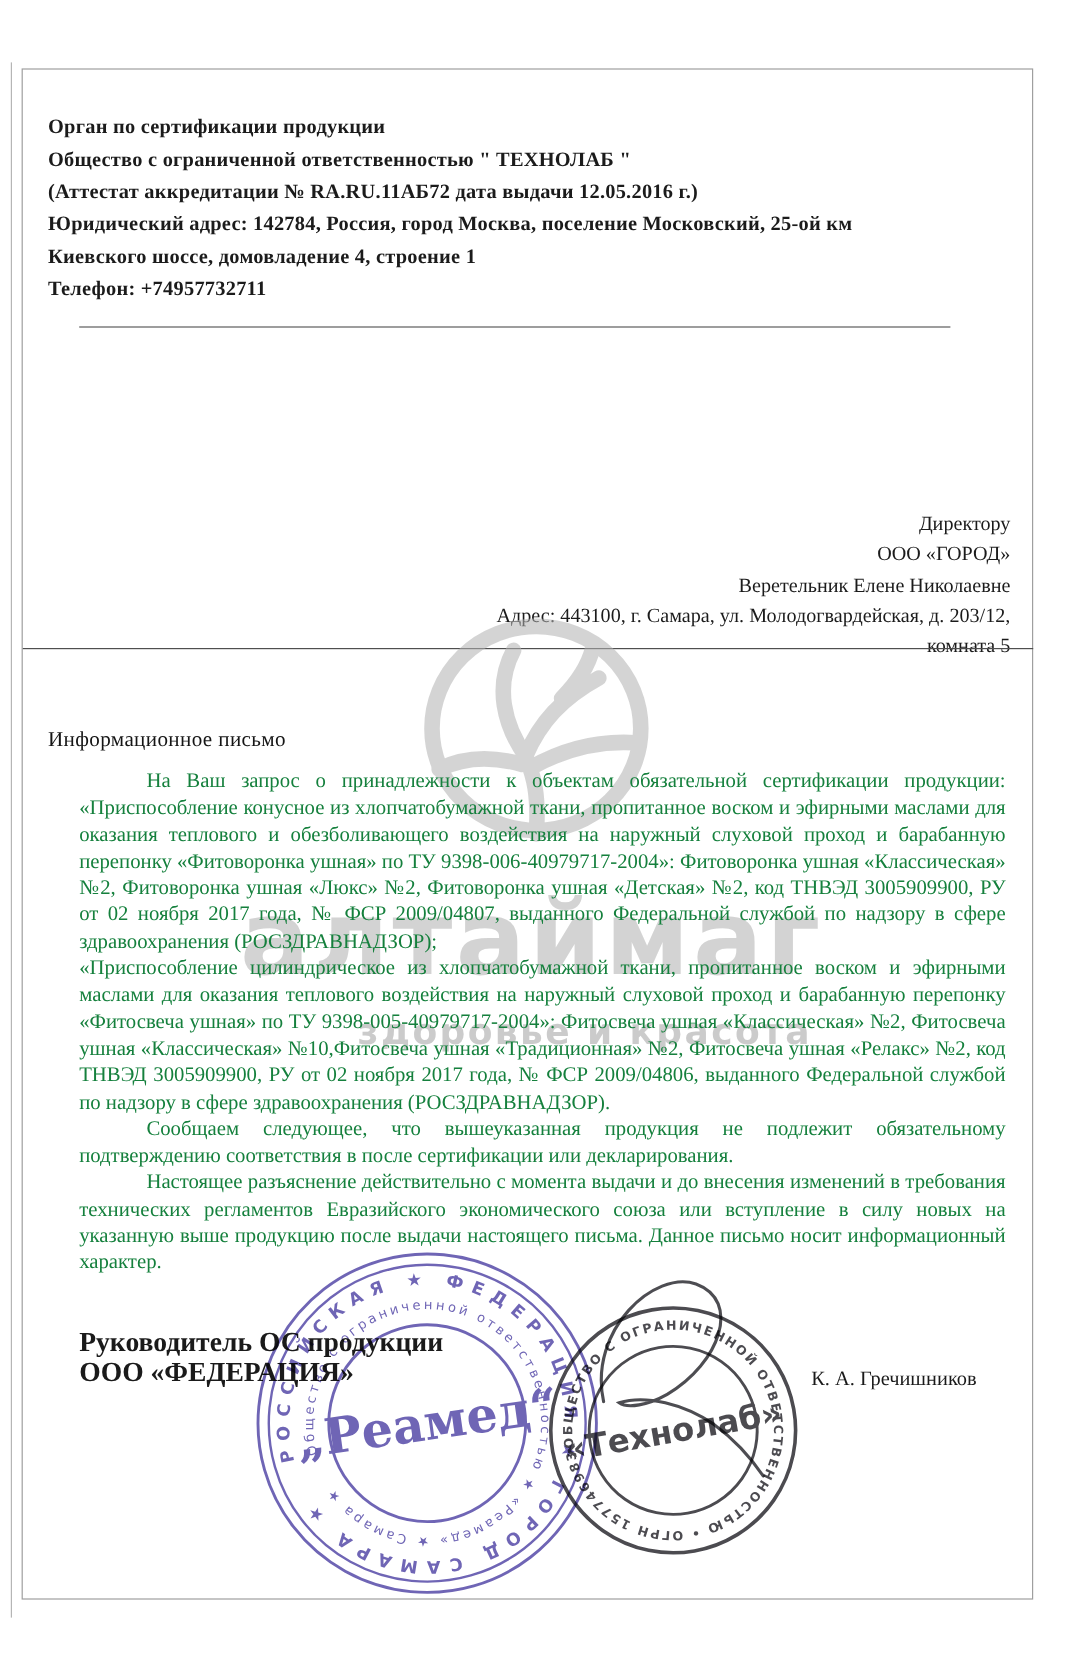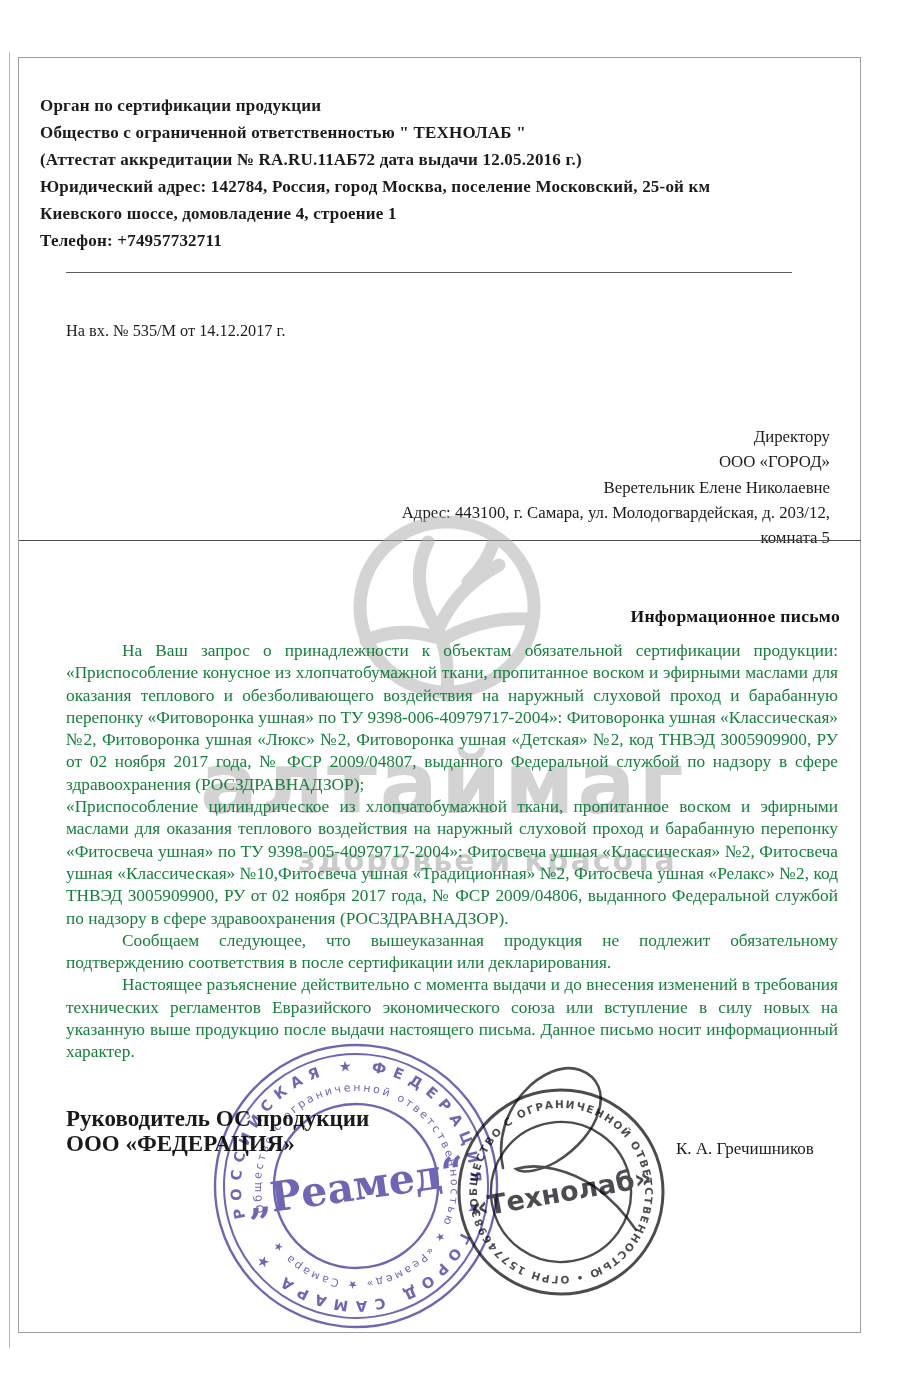--- a/index.html
+++ b/index.html
@@ -18,26 +18,26 @@
     position:absolute;left:40px;top:92px;width:800px;
     font-weight:bold;font-size:17px;line-height:27px;letter-spacing:0.2px;color:#1b1b1b;
   }
   .rule{position:absolute;height:0;border-top:1.3px solid #5d5d5d;}
   .rule-top{left:66px;top:272px;width:726px;}
   .rule-mid{left:19px;top:540px;width:842px;border-top:1.4px solid #4f4f4f;}
   .refs{
     position:absolute;left:66px;top:317px;font-size:16.3px;line-height:27px;color:#1d1d1d;
   }
   .addressee{
-    position:absolute;left:252px;top:424px;width:578px;text-align:right;
+    position:absolute;left:264px;top:424px;width:578px;text-align:right;
     font-size:16.8px;line-height:25.3px;color:#1b1b1b;
   }
   .letter-title{
-    position:absolute;left:40px;top:606px;width:800px;text-align:right;
-    font-weight:bold;font-size:17.6px;letter-spacing:0.3px;color:#151515;z-index:2;
+    position:absolute;left:40px;top:606px;width:800px;text-align:left;
+    font-weight:normal;font-size:17.6px;letter-spacing:0.3px;color:#151515;z-index:2;
   }
   .body-text{
     position:absolute;left:66px;top:640px;width:772px;z-index:2;
     font-size:17.3px;line-height:22.3px;text-align:justify;color:#15803d;
   }
   .body-text p{margin:0;}
   .body-text p.indent{text-indent:56px;}
   .signature-block{
     position:absolute;left:66px;top:1106px;font-size:23px;line-height:25px;
     font-weight:600;color:#1a1a1a;z-index:2;
@@ -73,21 +73,20 @@
     <div>Общество с ограниченной ответственностью " ТЕХНОЛАБ "</div>
     <div>(Аттестат аккредитации № RA.RU.11АБ72 дата выдачи 12.05.2016 г.)</div>
     <div>Юридический адрес: 142784, Россия, город Москва, поселение Московский, 25-ой км</div>
     <div>Киевского шоссе, домовладение 4, строение 1</div>
     <div>Телефон: +74957732711</div>
   </div>
 
   <div class="rule rule-top"></div>
 
   <div class="refs">
-    <div>На вх. № 535/М от 14.12.2017 г.</div>
   </div>
 
   <div class="addressee">
     <div>Директору</div>
     <div>ООО «ГОРОД»</div>
     <div>Веретельник Елене Николаевне</div>
     <div>Адрес: 443100, г. Самара, ул. Молодогвардейская, д. 203/12,</div>
     <div>комната 5</div>
   </div>
 

